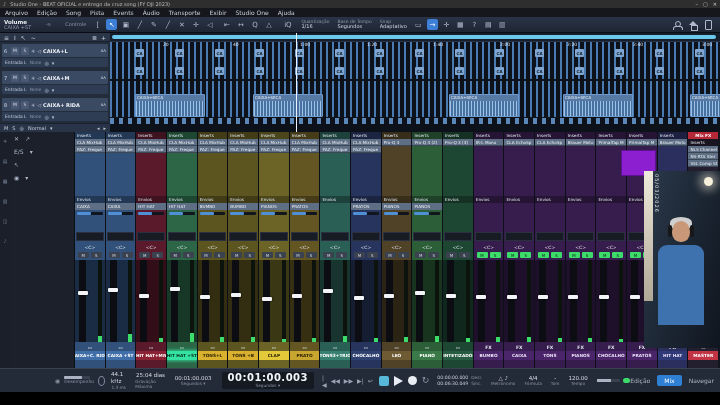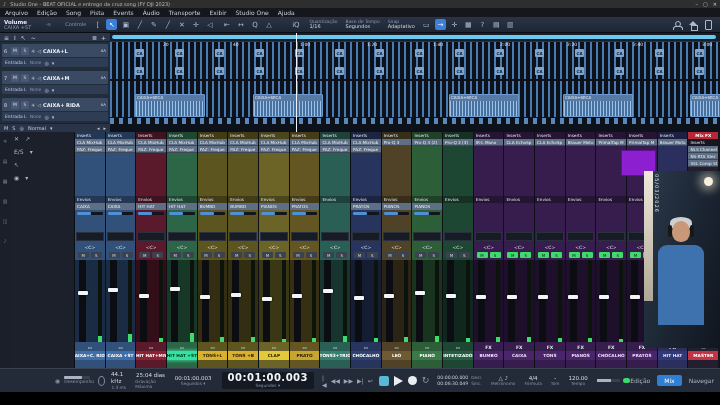--- a/index.html
+++ b/index.html
@@ -198,21 +198,21 @@
       <div class="tbtn">✕</div>
       <div class="tbtn">✛</div>
       <div class="tbtn">◁</div>
     </div>
   <div class="tgrp" id="navgrp">
       <div class="tbtn">⇤</div>
       <div class="tbtn">↔</div>
       <div class="tbtn">Q</div>
       <div class="tbtn">△</div>
     </div>
-  <div class="tbtn" style="margin-left:16px">iQ</div>
+  <div class="tbtn" style="margin-left:8px">iQ</div>
   <div class="stack">
     <span class="lab">Quantização</span>
     <span class="val">1/16</span>
   </div>
   <div class="stack">
     <span class="lab">Base de Tempo</span>
     <span class="val">Segundos</span>
   </div>
   <div class="stack">
     <span class="lab">Snap</span>

